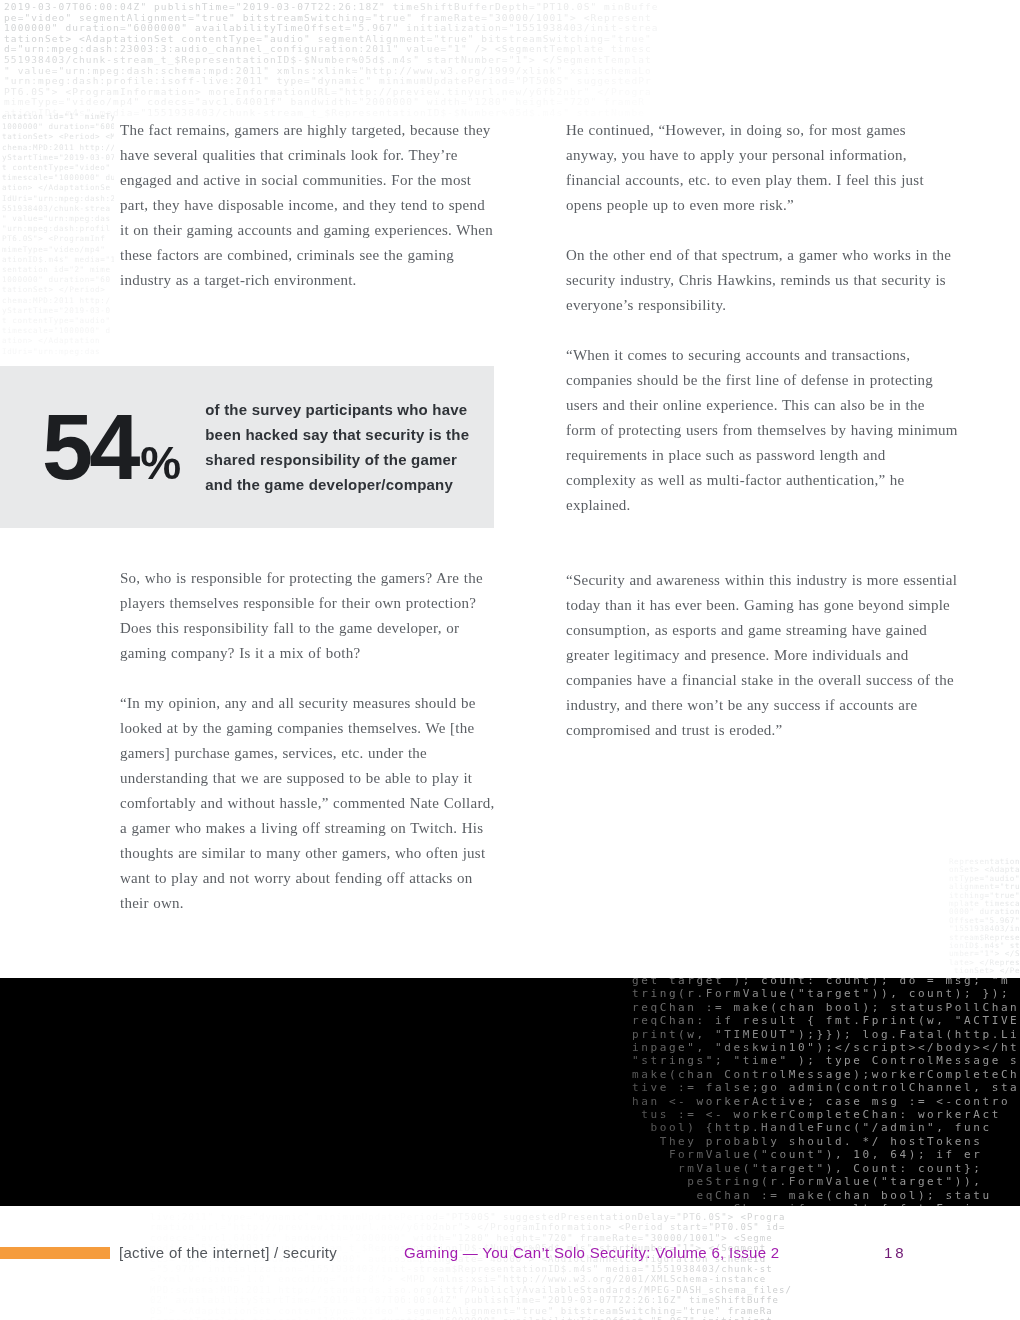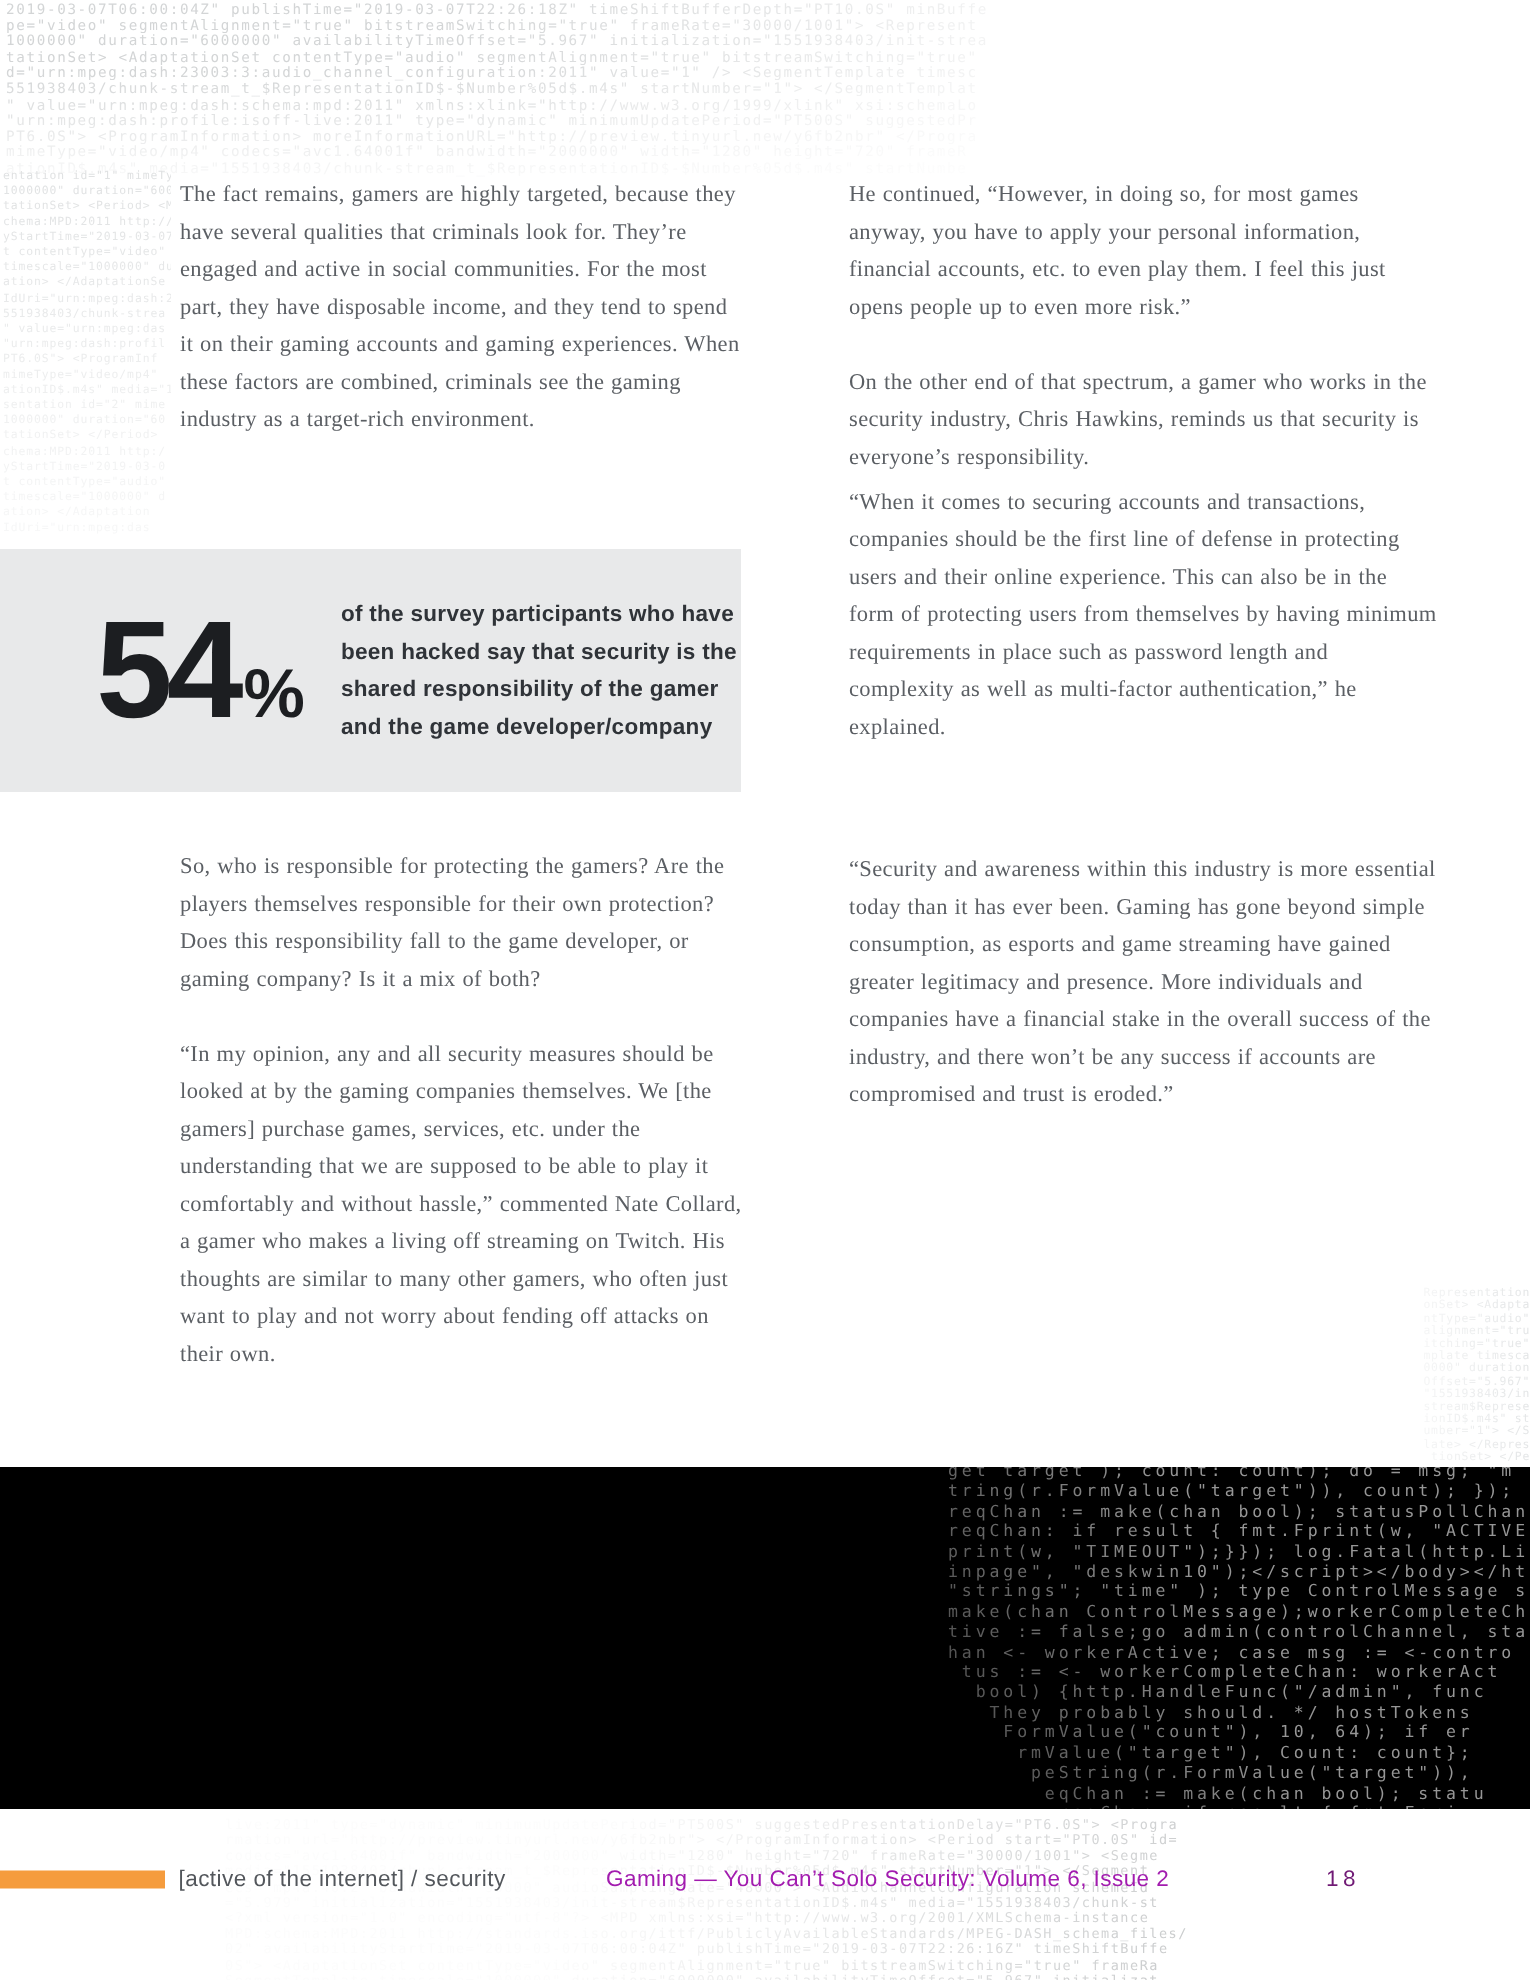--- a/index.html
+++ b/index.html
@@ -37,21 +37,21 @@
   .para {
     position:absolute; color:#5b5f64; font-size:15px; line-height:25px;
     letter-spacing:.25px; word-spacing:.5px;font-family:Liberation Serif, serif;
   }
   .p-l { left:120px; width:376px; }
   .p-r { left:525px; width:392px;margin-left:41px; }
 
   
   .callout {
     position:absolute; left:0; top:366px; width:494px; height:162px;
-    background:#e8e9ea; display:flex; align-items:center;padding-left:22px;
+    background:#e8e9ea; display:flex; align-items:center;
   }
   .stat { margin-left:42px; display:flex; align-items:baseline; color:#1c1e21; }
   .stat-num { font-size:92px; font-weight:700; letter-spacing:-4px; line-height:1; }
   .stat-pct { font-size:46px; font-weight:700; line-height:1; margin-left:4px; }
   .stat-caption {
     margin-left:24px; width:272px; color:#2f3338; font-size:15px;
     font-weight:700; line-height:25px; letter-spacing:.2px;
   }
 
   
@@ -164,21 +164,21 @@
       <span class="stat-pct">%</span>
     </div>
     <p class="stat-caption">of the survey participants who have been hacked say that security is the shared responsibility of the gamer and the game developer/company</p>
   </aside>
 
   <p class="para p-l" style="top:566px">So, who is responsible for protecting the gamers? Are the players themselves responsible for their own protection? Does this responsibility fall to the game developer, or gaming company? Is it a mix of both?</p>
   <p class="para p-l" style="top:691px">“In my opinion, any and all security measures should be looked at by the gaming companies themselves. We [the gamers] purchase games, services, etc. under the understanding that we are supposed to be able to play it comfortably and without hassle,” commented Nate Collard, a gamer who makes a living off streaming on Twitch. His thoughts are similar to many other gamers, who often just want to play and not worry about fending off attacks on their own.</p>
 
   <p class="para p-r" style="top:118px">He continued, “However, in doing so, for most games anyway, you have to apply your personal information, financial accounts, etc. to even play them. I feel this just opens people up to even more risk.”</p>
   <p class="para p-r" style="top:243px">On the other end of that spectrum, a gamer who works in the security industry, Chris Hawkins, reminds us that security is everyone’s responsibility.</p>
-  <p class="para p-r" style="top:323px">“When it comes to securing accounts and transactions, companies should be the first line of defense in protecting users and their online experience. This can also be in the form of protecting users from themselves by having minimum requirements in place such as password length and complexity as well as multi-factor authentication,” he explained.</p>
+  <p class="para p-r" style="top:343px">“When it comes to securing accounts and transactions, companies should be the first line of defense in protecting users and their online experience. This can also be in the form of protecting users from themselves by having minimum requirements in place such as password length and complexity as well as multi-factor authentication,” he explained.</p>
   <p class="para p-r" style="top:568px">“Security and awareness within this industry is more essential today than it has ever been. Gaming has gone beyond simple consumption, as esports and game streaming have gained greater legitimacy and presence. More individuals and companies have a financial stake in the overall success of the industry, and there won’t be any success if accounts are compromised and trust is eroded.”</p>
 
   <figure class="code-band">
     <div class="stripe-blue"></div>
     <div class="stripe-dark"></div>
     <pre class="band-code">get target ); count: count); do = msg; "m
 tring(r.FormValue("target")), count); });
 reqChan := make(chan bool); statusPollChan
 reqChan: if result { fmt.Fprint(w, "ACTIVE
 print(w, "TIMEOUT");}}); log.Fatal(http.Li

